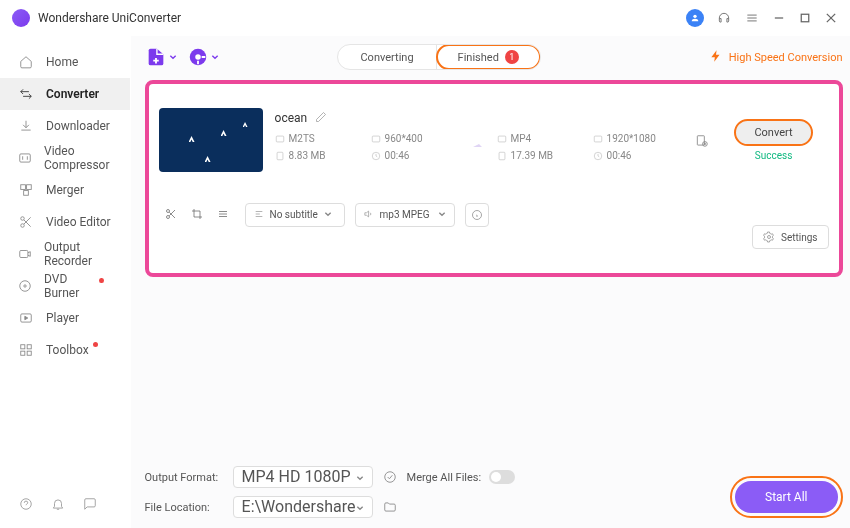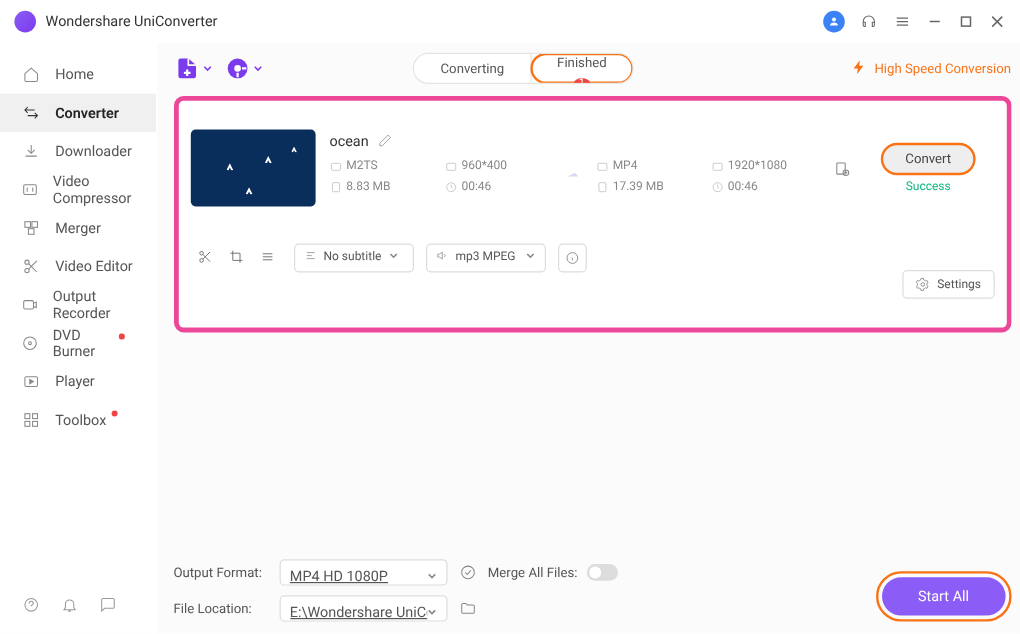--- a/index.html
+++ b/index.html
@@ -28,21 +28,21 @@
 .collapse-handle svg { width: 10px; height: 10px; stroke: #999; fill: none; stroke-width: 2; }
 .main { flex: 1; background: #fbfbfc; display: flex; flex-direction: column; padding: 8px 14px 10px; position: relative; }
 .topbar { display: flex; align-items: center; gap: 10px; margin-bottom: 10px; }
 .add-btn { display: flex; align-items: center; gap: 2px; cursor: pointer; }
 .add-btn .main-ic { width: 22px; height: 22px; }
 .add-btn .chev { width: 8px; height: 8px; }
 .add-btn svg { fill: #7c3aed; }
 .tabs { display: flex; background: #fff; border-radius: 20px; border: 1px solid #e5e5e5; height: 26px; overflow: hidden; margin: 0 auto; position: relative; left: 20px; }
 .tab { padding: 0 22px; font-size: 11px; display: flex; align-items: center; gap: 6px; color: #555; cursor: pointer; border-right: 1px solid #e5e5e5; }
 .tab:last-child { border-right: none; }
-.tab.highlighted { border: 2px solid #f97316; border-radius: 20px; margin: -1px; padding: 0 20px; flex-direction: column; }
+.tab.highlighted { border: 2px solid #f97316; border-radius: 20px; margin: -1px; padding: 0 20px; }
 .tab-badge { width: 14px; height: 14px; border-radius: 50%; background: #ef4444; color: #fff; font-size: 9px; display: flex; align-items: center; justify-content: center; }
 .hspeed { margin-left: auto; display: flex; align-items: center; gap: 6px; }
 .bolt { color: #f97316; }
 .bolt svg { width: 14px; height: 14px; fill: #f97316; }
 .hspeed-label { color: #f97316; font-size: 11px; }
 .content { flex: 1; overflow: auto; }
 .card { border: 4px solid #ec4899; border-radius: 8px; background: #fff; padding: 24px 10px; }
 .card-top { display: flex; gap: 12px; }
 .thumb { width: 104px; height: 64px; background: #0a2e5c; border-radius: 4px; position: relative; overflow: hidden; }
 .thumb::before, .thumb::after { content: ""; position: absolute; width: 6px; height: 6px; background: #fff; clip-path: polygon(0 100%, 50% 0, 100% 100%, 70% 100%, 50% 60%, 30% 100%); }
@@ -72,21 +72,21 @@
 .dd.sub { width: 100px; }
 .dd.aud { width: 100px; }
 .info-circ { border: 1px solid #ddd; border-radius: 4px; width: 24px; height: 24px; display: flex; align-items: center; justify-content: center; cursor: pointer; }
 .info-circ svg { width: 12px; height: 12px; stroke: #888; fill: none; stroke-width: 1.5; }
 .settings-btn { border: 1px solid #ddd; border-radius: 4px; height: 24px; display: flex; align-items: center; padding: 0 10px; gap: 6px; font-size: 10px; color: #555; cursor: pointer; margin-left: auto; margin-top: 45px; }
 .settings-btn svg { width: 12px; height: 12px; stroke: #888; fill: none; stroke-width: 1.5; }
 .footer { padding-top: 10px; display: flex; align-items: flex-end; }
 .footer-left { display: flex; flex-direction: column; gap: 8px; }
 .frow { display: flex; align-items: center; gap: 10px; font-size: 11px; color: #555; }
 .frow .lbl { width: 78px; }
-.fdd { border: 1px solid #ddd; border-radius: 4px; height: 22px; width: 140px; display: flex; align-items: flex-end; justify-content: space-between; padding: 0 8px; font-size: 12px; color: #555; cursor: pointer; background: #fff; text-decoration: underline; }
+.fdd { border: 1px solid #ddd; border-radius: 4px; height: 22px; width: 140px; display: flex; align-items: flex-start; justify-content: space-between; padding: 0 8px; font-size: 16px; color: #555; cursor: pointer; background: #fff; }
 .fdd .chev svg { width: 8px; height: 8px; stroke: #888; fill: none; stroke-width: 2; }
 .after-ic { width: 14px; height: 14px; }
 .after-ic svg { width: 14px; height: 14px; stroke: #888; fill: none; stroke-width: 1.5; }
 .merge-group { display: flex; align-items: center; gap: 8px; }
 .toggle { width: 26px; height: 14px; border-radius: 8px; background: #ddd; position: relative; cursor: pointer; }
 .toggle::after { content: ""; position: absolute; width: 10px; height: 10px; border-radius: 50%; background: #fff; top: 2px; left: 2px; }
 .start-wrap { margin-left: auto; border: 2px solid #f97316; border-radius: 22px; padding: 3px; }
 .start-btn { background: #8b5cf6; color: #fff; border: none; border-radius: 18px; padding: 9px 30px; font-size: 12px; cursor: pointer; }
 .preset-wrap { position: relative; display: flex; gap: 10px; }
 </style>

